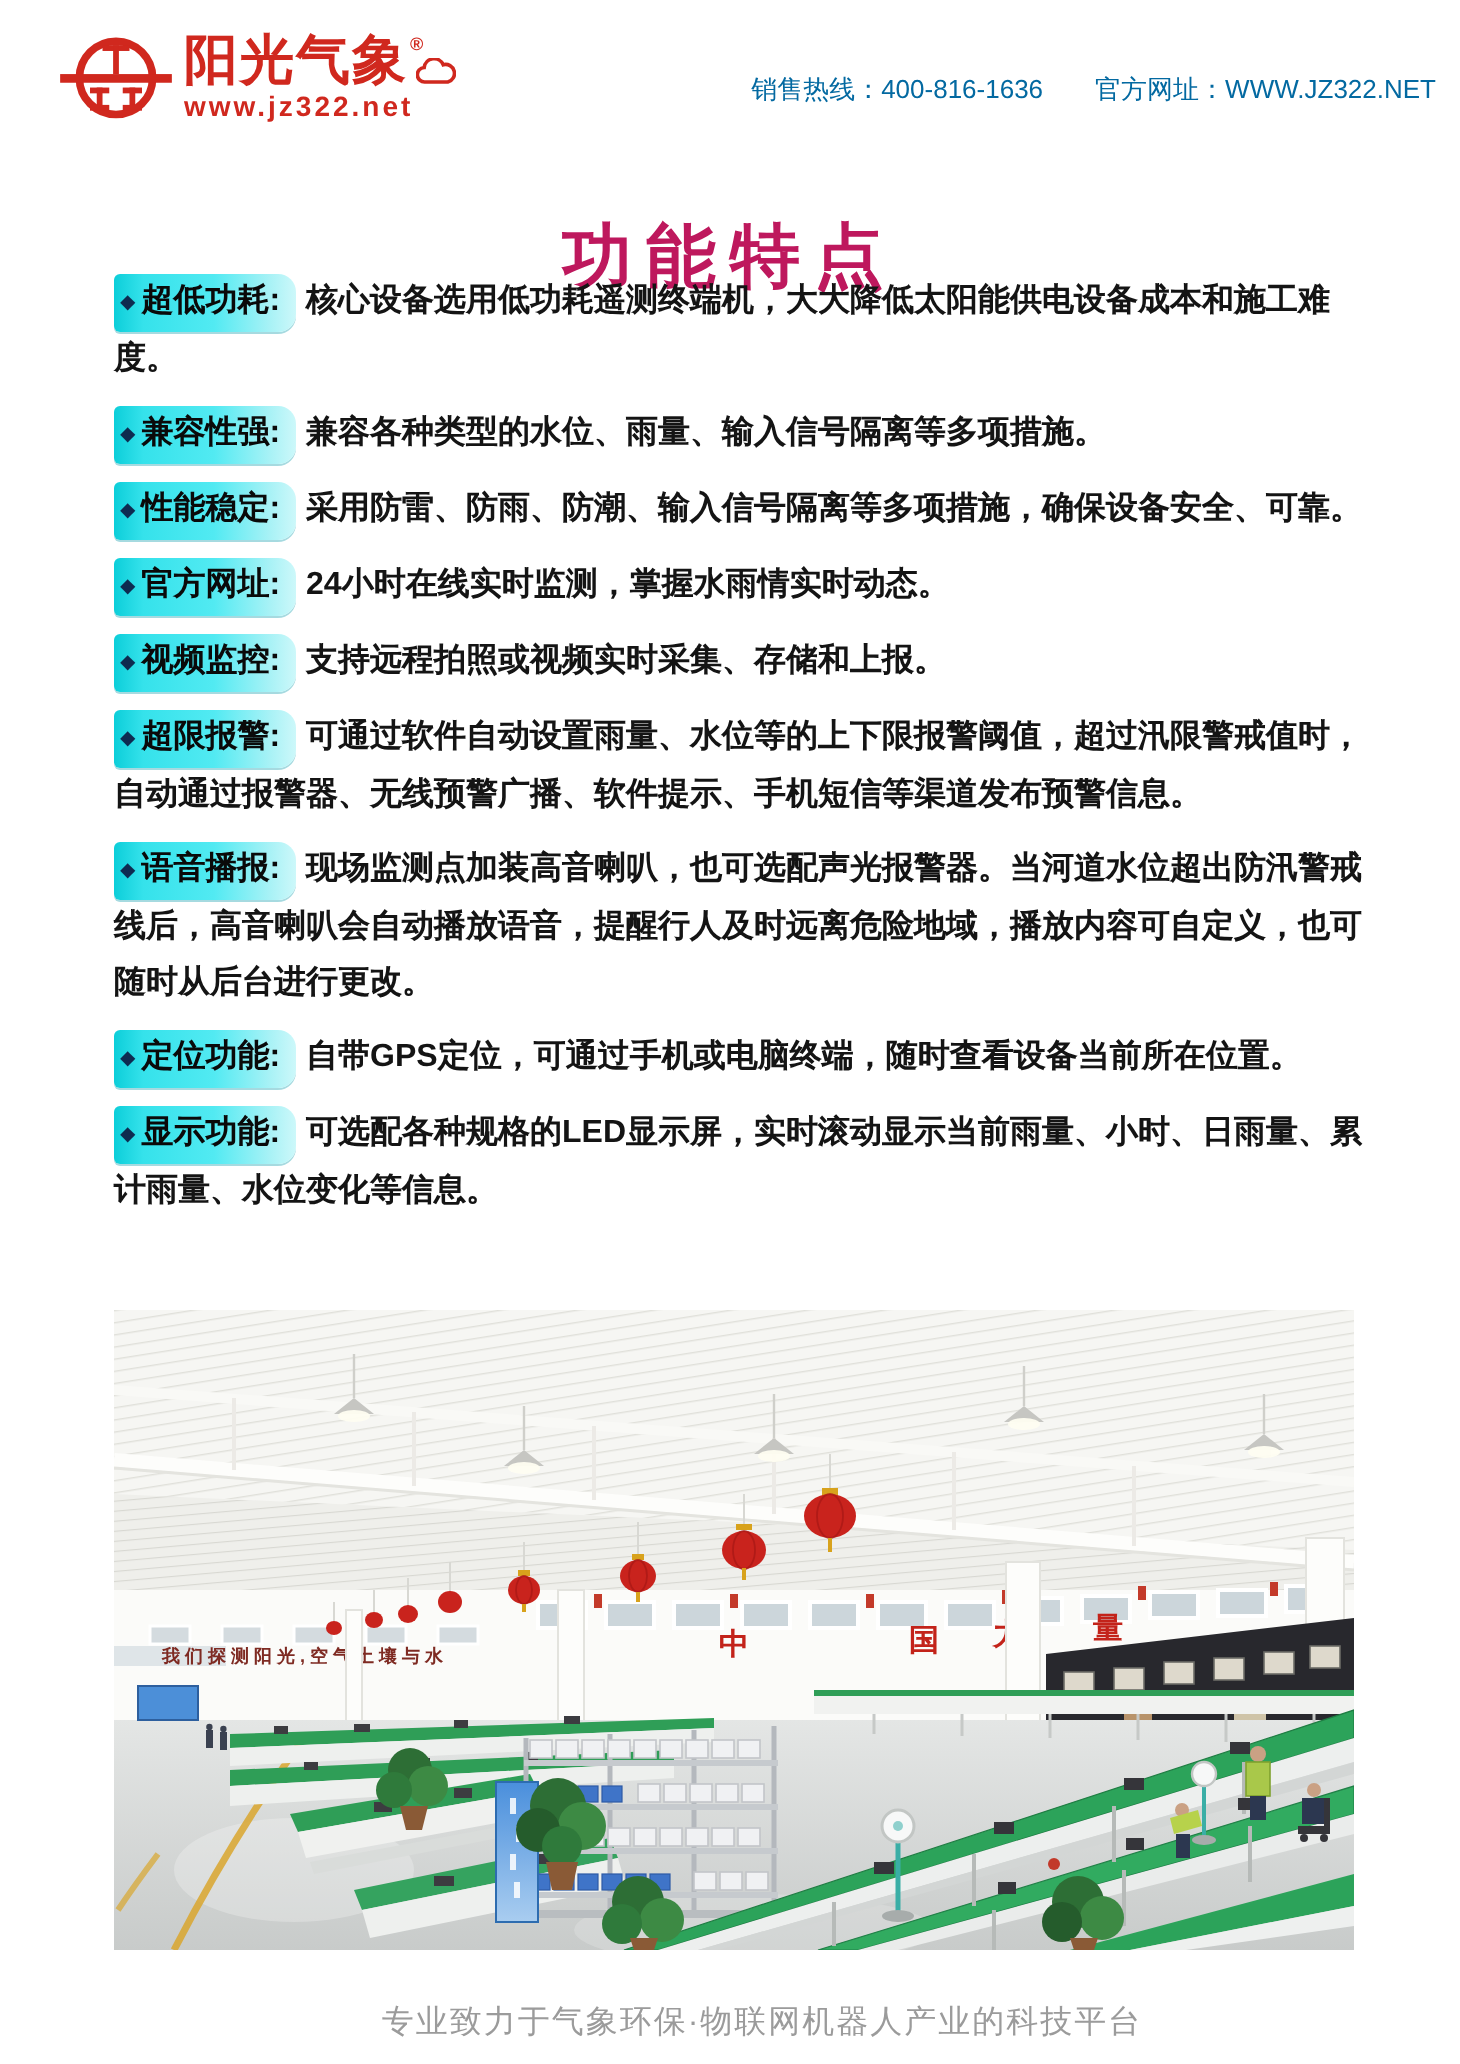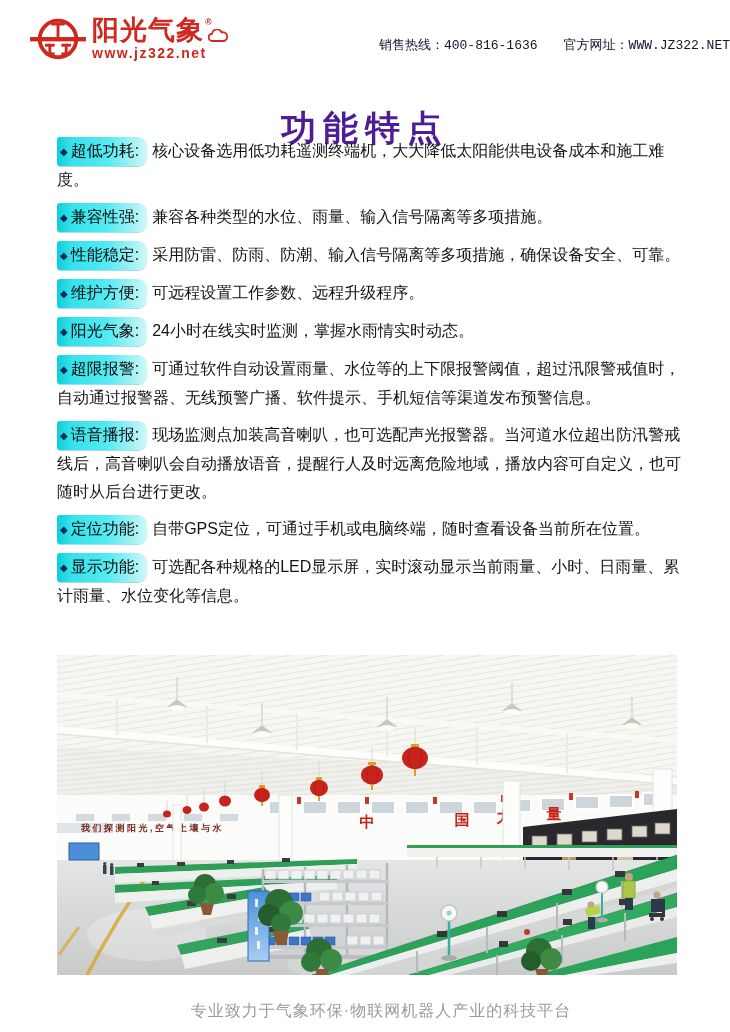--- a/index.html
+++ b/index.html
@@ -9,31 +9,31 @@
   
   .logo{position:absolute;left:28px;top:12px;display:flex;align-items:center;}
   .logo-mark{width:60px;height:52px;flex:0 0 auto;}
   .logo-textcol{margin-left:4px;line-height:1;}
   .brand-row{display:flex;align-items:flex-start;}
   .brand-cn{font-size:27px;font-weight:bold;color:#d0281e;letter-spacing:1px;line-height:26px;}
   .brand-reg{font-size:9px;color:#d0281e;font-weight:bold;margin-left:1px;line-height:10px;}
   .brand-cloud{width:20px;height:14px;margin-left:-4px;margin-top:12px;}
   .brand-url{font-size:14px;font-weight:bold;color:#d0281e;letter-spacing:1.5px;margin-top:3px;}
 
-  .contact{position:absolute;right:0;top:36px;font-family:Liberation Mono, monospace;
-           font-size:13px;color:#0f172a;white-space:nowrap;}
+  .contact{position:absolute;right:12px;top:36px;font-family:Liberation Sans, sans-serif;
+           font-size:13px;color:#0369a1;white-space:nowrap;}
   .contact .gap{display:inline-block;width:26px;}
 
   
   .doc-title{position:absolute;top:82px;left:0;width:100%;text-align:center;
-             font-size:35px;font-weight:bold;color:#4c1d95;letter-spacing:7px;}
+             font-size:35px;font-weight:bold;color:#be185d;letter-spacing:7px;}
 
   
   .features{position:absolute;left:57px;top:137px;width:634px;margin:0;padding:0;list-style:none;
-            font-size:16px;font-weight:normal;color:#141414;word-break:break-all;}
+            font-size:16px;font-weight:bold;color:#141414;word-break:break-all;}
   .feature{line-height:28px;margin-bottom:9px;}
   .badge{display:inline-block;padding:0 8px 0 3px;margin-right:5px;border-radius:3px 9px 9px 3px;
          background:linear-gradient(90deg,#0cced9 0%,#35e2eb 16%,#52eaf2 55%,#a9f2f6 86%,#cdf8fa 100%);
          box-shadow:0 1px 0 rgba(0,150,165,.35);}
   .diamond{font-size:10px;color:#0e2b50;margin-right:3px;vertical-align:1px;}
   .badge-text{color:#0a0a0a;}
 
   
   .photo{position:absolute;left:57px;top:655px;width:620px;height:320px;overflow:hidden;}
   .photo svg{display:block;}
@@ -77,22 +77,22 @@
   <div class="contact">
     <span>销售热线：</span><span>400-816-1636</span><span class="gap"></span><span>官方网址：</span><span>WWW.JZ322.NET</span>
   </div>
 
   <h1 class="doc-title">功能特点</h1>
 
   <ul class="features">
     <li class="feature"><span class="badge"><span class="diamond">◆</span><span class="badge-text">超低功耗:</span></span><span class="feature-text">核心设备选用低功耗遥测终端机，大大降低太阳能供电设备成本和施工难度。</span></li>
     <li class="feature"><span class="badge"><span class="diamond">◆</span><span class="badge-text">兼容性强:</span></span><span class="feature-text">兼容各种类型的水位、雨量、输入信号隔离等多项措施。</span></li>
     <li class="feature"><span class="badge"><span class="diamond">◆</span><span class="badge-text">性能稳定:</span></span><span class="feature-text">采用防雷、防雨、防潮、输入信号隔离等多项措施，确保设备安全、可靠。</span></li>
-    <li class="feature"><span class="badge"><span class="diamond">◆</span><span class="badge-text">维护方便:</span></span><span class="feature-text">可远程设置工作参数、远程升级程序。</span></li>
-    <li class="feature"><span class="badge"><span class="diamond">◆</span><span class="badge-text">阳光气象:</span></span><span class="feature-text">24小时在线实时监测，掌握水雨情实时动态。</span></li>
+    <li class="feature"><span class="badge"><span class="diamond">◆</span><span class="badge-text">官方网址:</span></span><span class="feature-text">24小时在线实时监测，掌握水雨情实时动态。</span></li>
+    <li class="feature"><span class="badge"><span class="diamond">◆</span><span class="badge-text">视频监控:</span></span><span class="feature-text">支持远程拍照或视频实时采集、存储和上报。</span></li>
     <li class="feature"><span class="badge"><span class="diamond">◆</span><span class="badge-text">超限报警:</span></span><span class="feature-text">可通过软件自动设置雨量、水位等的上下限报警阈值，超过汛限警戒值时，自动通过报警器、无线预警广播、软件提示、手机短信等渠道发布预警信息。</span></li>
     <li class="feature"><span class="badge"><span class="diamond">◆</span><span class="badge-text">语音播报:</span></span><span class="feature-text">现场监测点加装高音喇叭，也可选配声光报警器。当河道水位超出防汛警戒线后，高音喇叭会自动播放语音，提醒行人及时远离危险地域，播放内容可自定义，也可随时从后台进行更改。</span></li>
     <li class="feature"><span class="badge"><span class="diamond">◆</span><span class="badge-text">定位功能:</span></span><span class="feature-text">自带GPS定位，可通过手机或电脑终端，随时查看设备当前所在位置。</span></li>
     <li class="feature"><span class="badge"><span class="diamond">◆</span><span class="badge-text">显示功能:</span></span><span class="feature-text">可选配各种规格的LED显示屏，实时滚动显示当前雨量、小时、日雨量、累计雨量、水位变化等信息。</span></li>
   </ul>
 
   <div class="photo">
     <svg width="620" height="320" viewBox="0 0 620 320">
       <defs>
         <linearGradient id="floorG" x1="0" y1="0" x2="0" y2="1">

